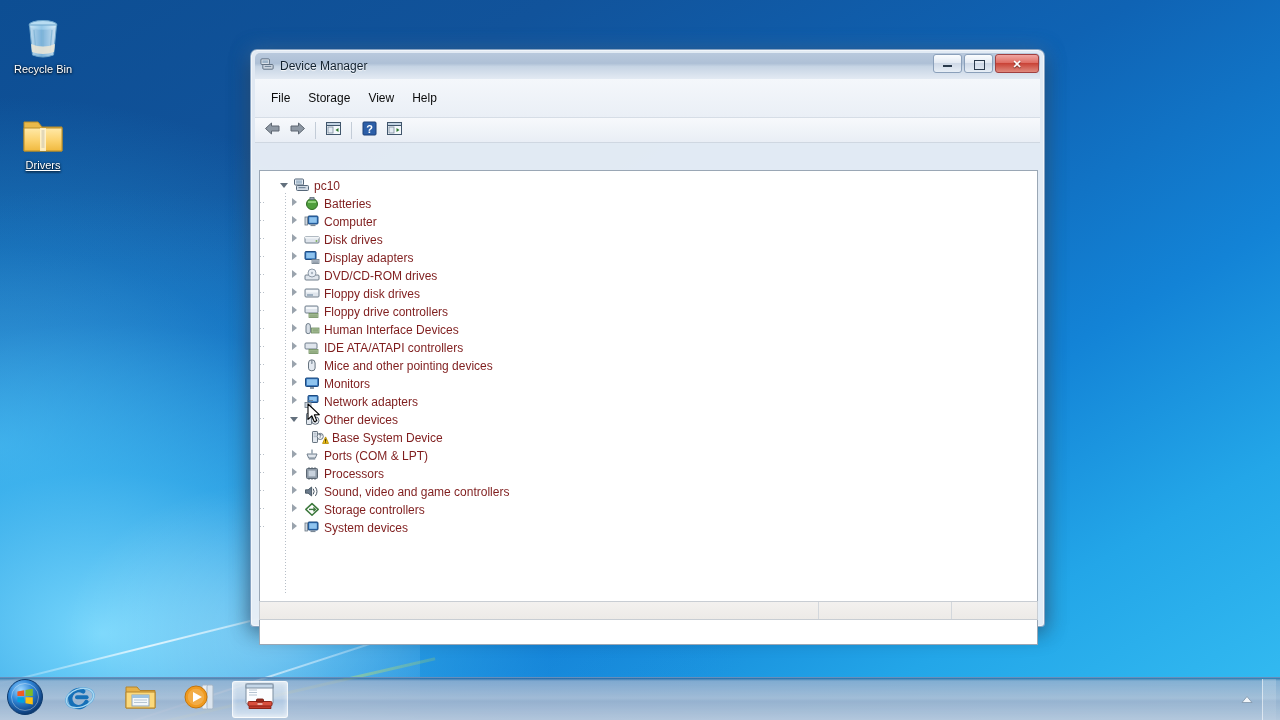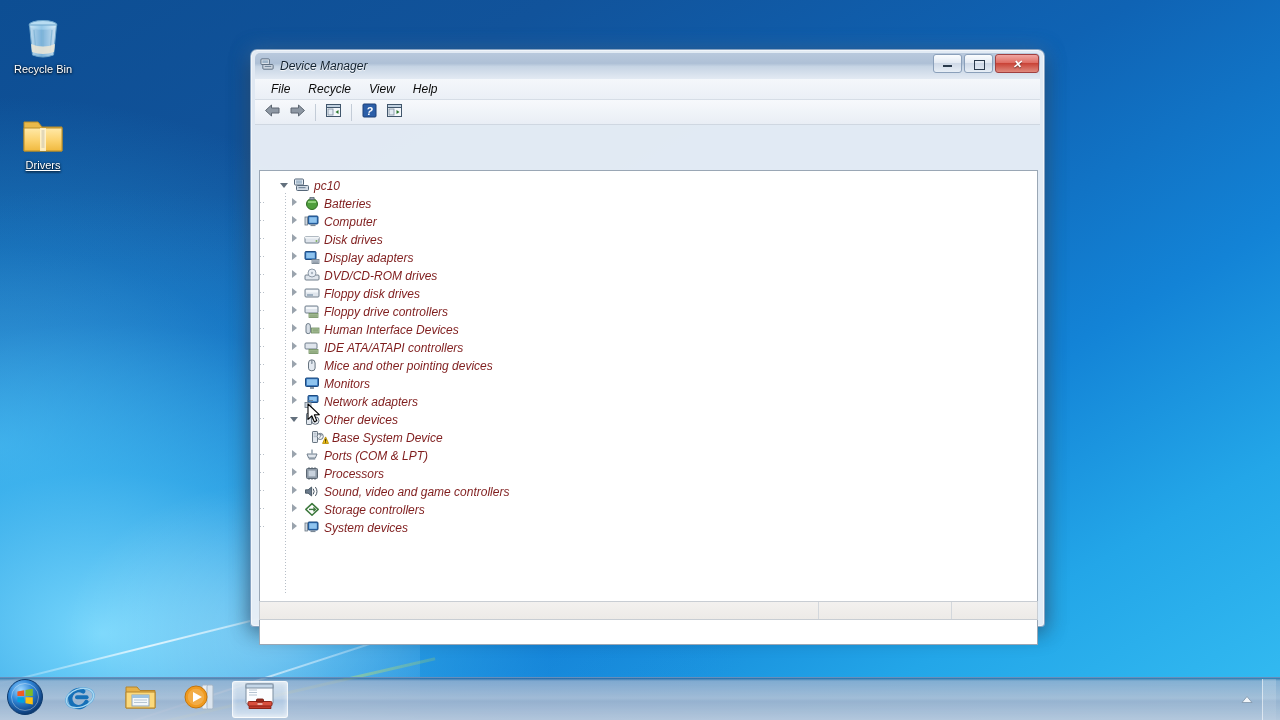--- a/index.html
+++ b/index.html
@@ -62,21 +62,20 @@
     position: absolute;
     left: 250px; top: 49px;
     width: 795px; height: 578px;
     border-radius: 7px 7px 4px 4px;
     background: rgba(232,238,246,0.97);
     border: 1px solid rgba(120,150,185,0.85);
     box-shadow: 0 0 0 1px rgba(255,255,255,0.55) inset,
                 0 6px 22px rgba(0,0,0,0.45),
                 0 0 18px rgba(90,150,210,0.55);
     padding: 3px 4px 4px 4px;
-    font-style: italic;
   }
 
   #titlebar {
     position: relative;
     height: 26px;
     display: flex;
     align-items: center;
     padding-left: 5px;
     background: linear-gradient(180deg, #b9c9dd 0%, #aec0d6 40%, #c6d4e4 52%, #e3eaf3 100%);
     border-radius: 5px 5px 0 0;
@@ -101,21 +100,21 @@
     border-color: #a04040;
     background: linear-gradient(180deg, #f0a6a2 0%, #de6a60 48%, #c94438 50%, #e08a7e 100%);
   }
   .winbtn .mark { width: 9px; height: 8px; position: relative; }
   .mark.min::after { content:""; position:absolute; left:0; bottom:1px; width:9px; height:2px; background:#2a3a4c; }
   .mark.max::after { content:""; position:absolute; left:0; top:0px; width:9px; height:8px; border:1.5px solid #2a3a4c; }
   .mark.cls { color:#fff; font-size:11px; font-weight:bold; line-height:8px; text-align:center; width:11px; text-shadow:0 1px 1px rgba(0,0,0,0.5); }
 
   
   #menubar {
-    height: 21px;
+    height: 39px;
     display: flex;
     align-items: center;
     padding-left: 7px;
     background: linear-gradient(180deg, #f4f7fb 0%, #eaeff6 100%);
     border-bottom: 1px solid #d6dde6;
   }
   .menu-item {
     font-size: 12px; color: #0b0b0b;
     padding: 2px 9px; cursor: default; border-radius: 2px;
   }
@@ -313,21 +312,21 @@
           <span class="mark max"></span>
         </div>
         <div class="winbtn close" title="Close">
           <span class="mark cls">✕</span>
         </div>
       </div>
     </div>
 
     <div id="menubar">
       <div class="menu-item">File</div>
-      <div class="menu-item">Recycle</div>
+      <div class="menu-item">Storage</div>
       <div class="menu-item">View</div>
       <div class="menu-item">Help</div>
     </div>
 
     <div id="toolbar">
       <div class="tb-btn" title="Back">
         <span>
           <svg width="17" height="15" viewBox="0 0 17 15">
             <path d="M7.5 2 L1.5 7.5 L7.5 13 V10 H15 V5 H7.5 Z" fill="#8d97a3" stroke="#5e6772" stroke-width="1" stroke-linejoin="round"></path>
           </svg>

